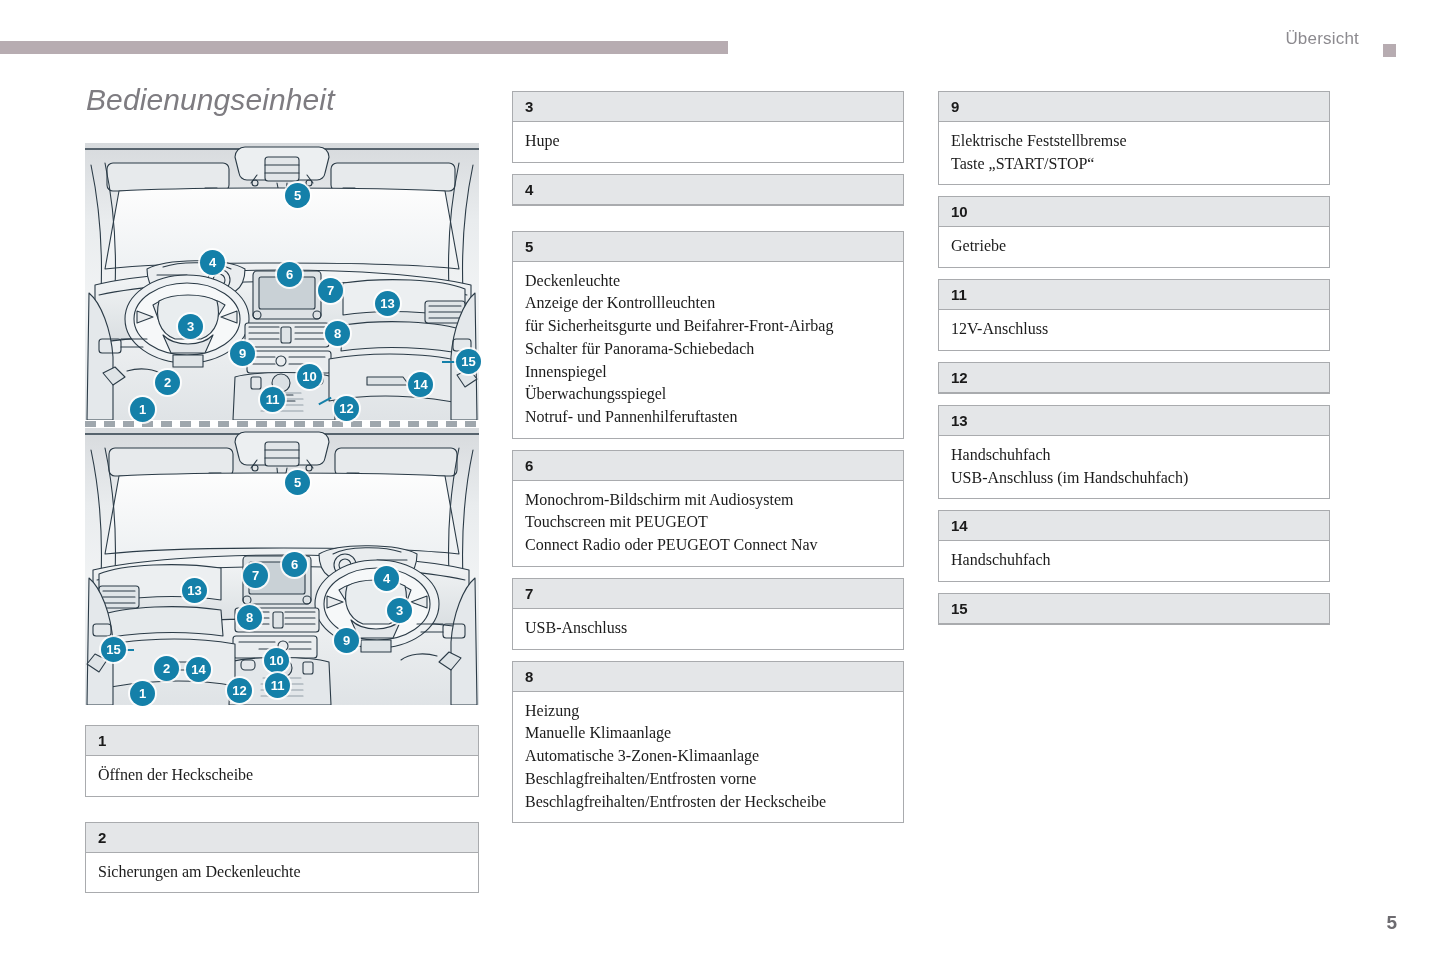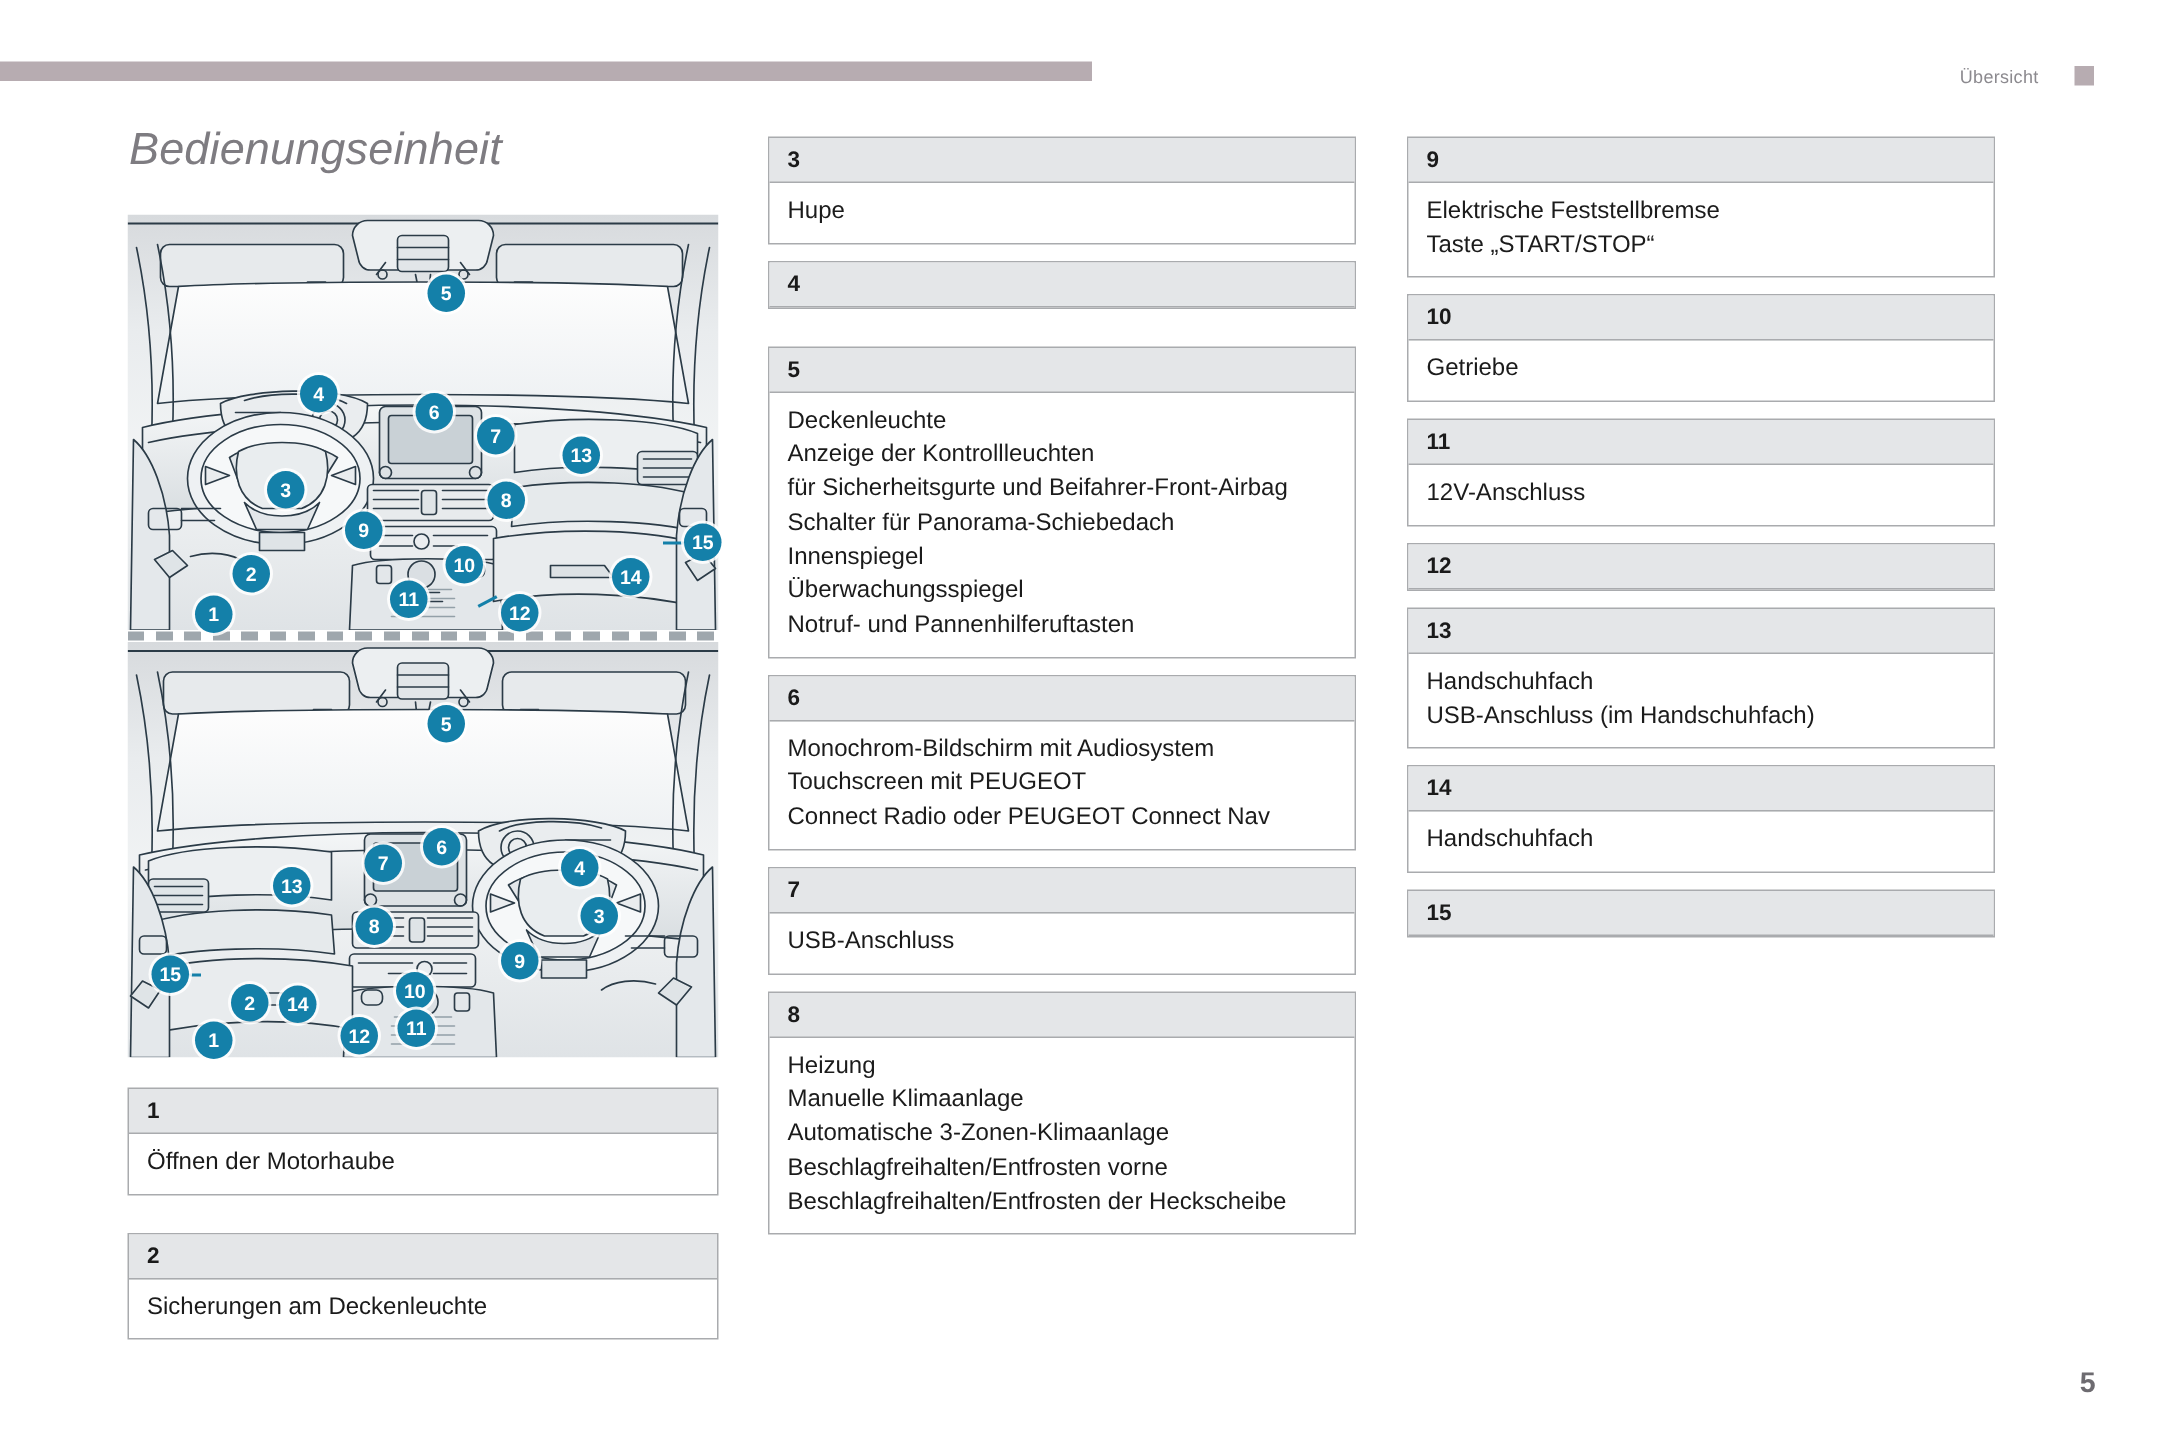--- a/index.html
+++ b/index.html
@@ -20,22 +20,22 @@
     position: absolute;
     left: 0;
     top: 41px;
     width: 728px;
     height: 13px;
     background: #b7acb1;
   }
   .header-chapter {
     position: absolute;
     right: 86px;
-    top: 44px;
-    font-size: 12px;
+    top: 29px;
+    font-size: 17px;
     color: #8c8a8f;
     letter-spacing: .2px;
     white-space: nowrap;
   }
   .header-square {
     position: absolute;
     right: 49px;
     top: 44px;
     width: 13px;
     height: 13px;
@@ -139,20 +139,21 @@
     border-bottom: 1px solid #a9abae;
     font-size: 15px;
     font-weight: bold;
     color: #1a1a1a;
     padding: 6px 0 6px 12px;
     box-sizing: border-box;
   }
   .spec-body {
     padding: 8px 12px 9px 12px;
     box-sizing: border-box;
+    font-family: Liberation Serif, serif;
   }
   .spec-line {
     font-size: 16px;
     color: #1b1b1b;
     line-height: 1.42;
     white-space: pre-line;
   }
   .gap-lg { margin-bottom: 25px; }
 </style>
 </head>
@@ -376,21 +377,21 @@
     <div class="callout" style="left: 186px; top: 657px;">14</div>
     <div class="callout" style="left: 130px; top: 681px;">1</div>
     <div class="callout" style="left: 227px; top: 678px;">12</div>
     <div class="callout" style="left: 265px; top: 673px;">11</div>
   </div>
 
 <div class="col col-left" id="col-left">
     <div class="spec-block gap-lg">
       <div class="spec-head">1</div>
       <div class="spec-body">
-        <div class="spec-line">Öffnen der Motorhaube</div>
+        <div class="spec-line">Öffnen der Heckscheibe</div>
       </div>
     </div>
     <div class="spec-block">
       <div class="spec-head">2</div>
       <div class="spec-body">
         <div class="spec-line">Sicherungen am Deckenleuchte</div>
       </div>
     </div>
   </div>
 <div class="col col-mid" id="col-mid">

